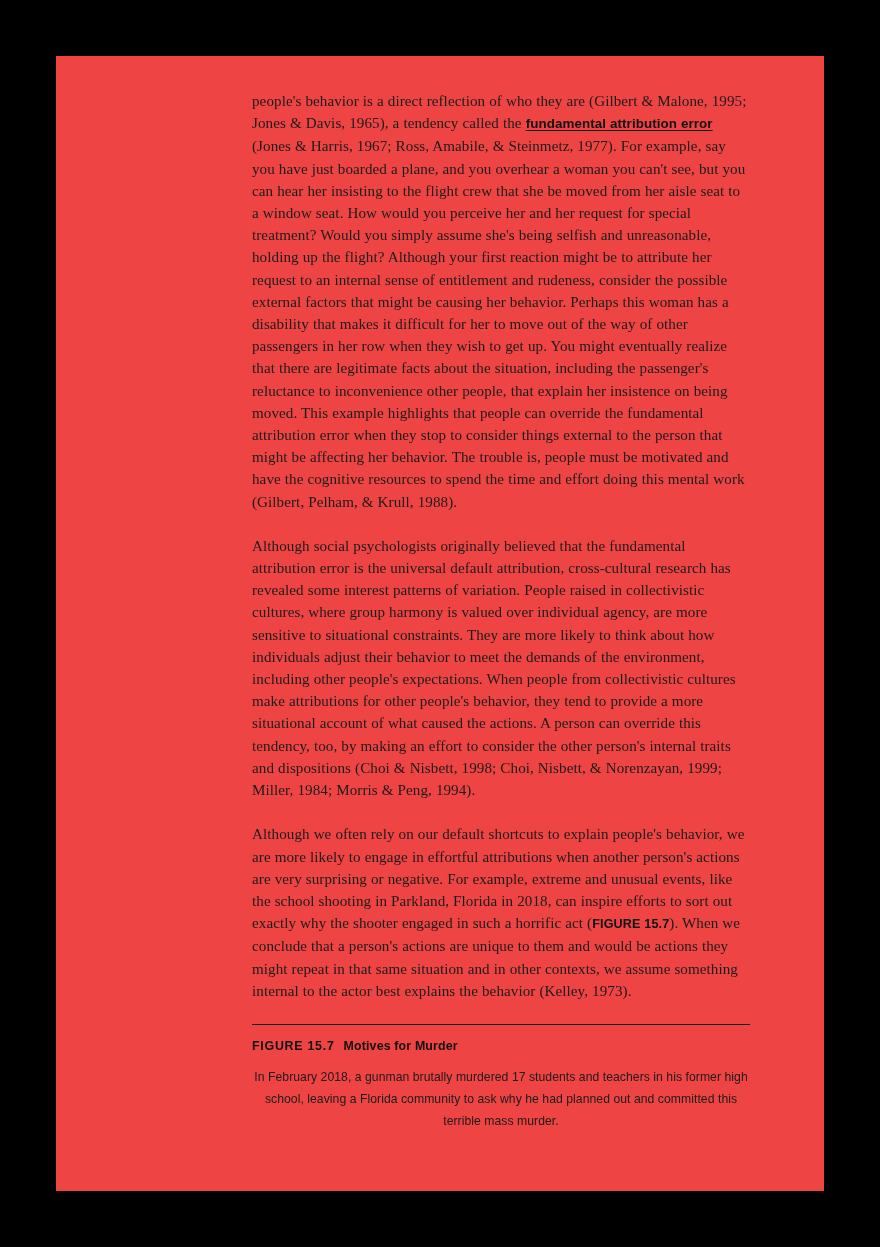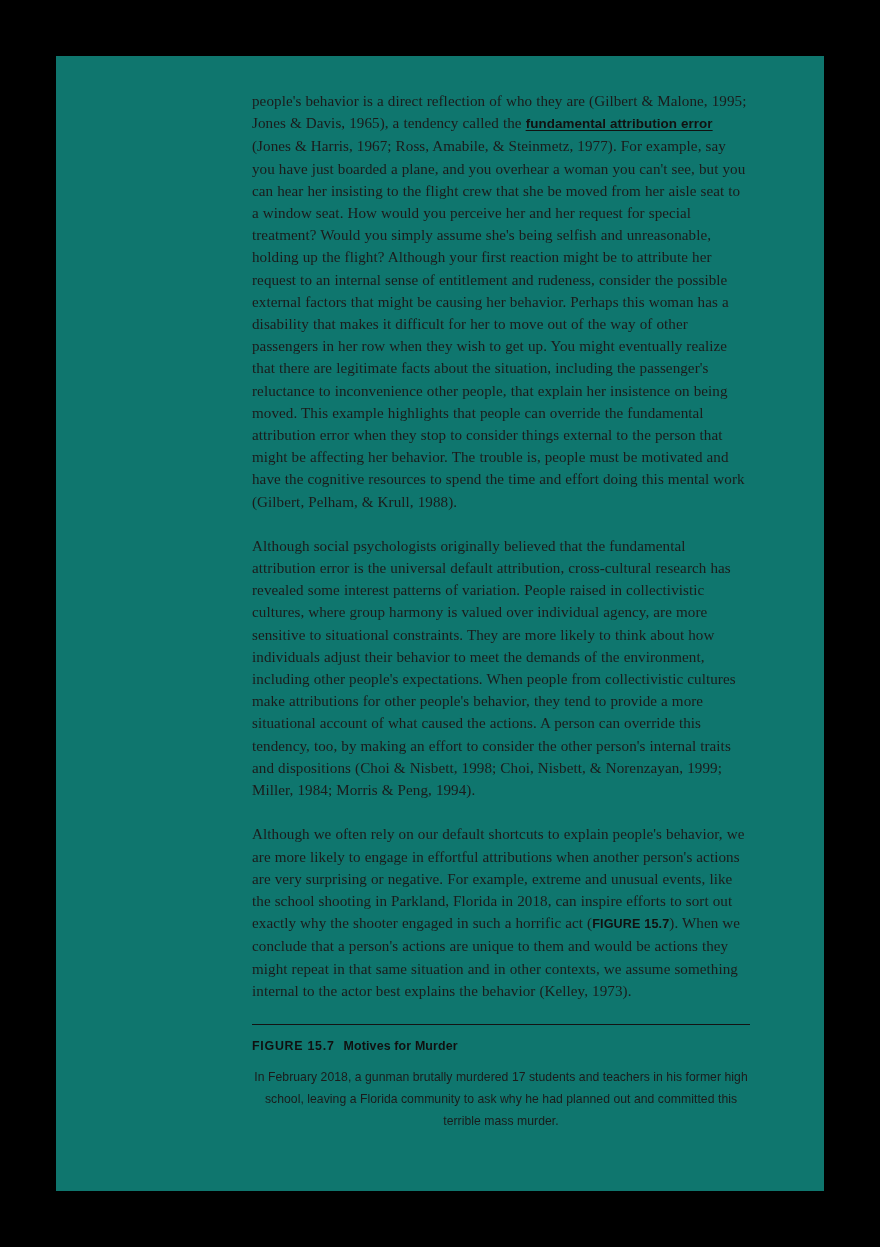--- a/index.html
+++ b/index.html
@@ -13,21 +13,21 @@
     font-family: "Liberation Serif", "DejaVu Serif", serif;
     overflow: hidden;
   }
 
   .page-sheet {
     position: absolute;
     left: 56px;
     top: 56px;
     width: 768px;
     height: 1135px;
-    background: #0f766e;
+    background: #ef4444;
   }
 
   .content-column {
     position: absolute;
     left: 196px;   
     top: 34px;     
     width: 498px;  
   }
 
   p.body-para {

